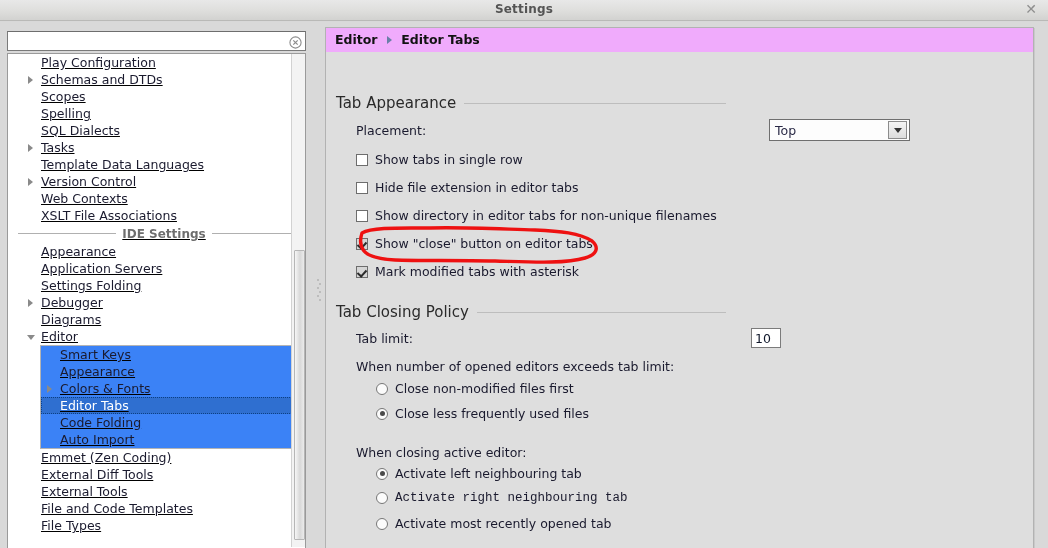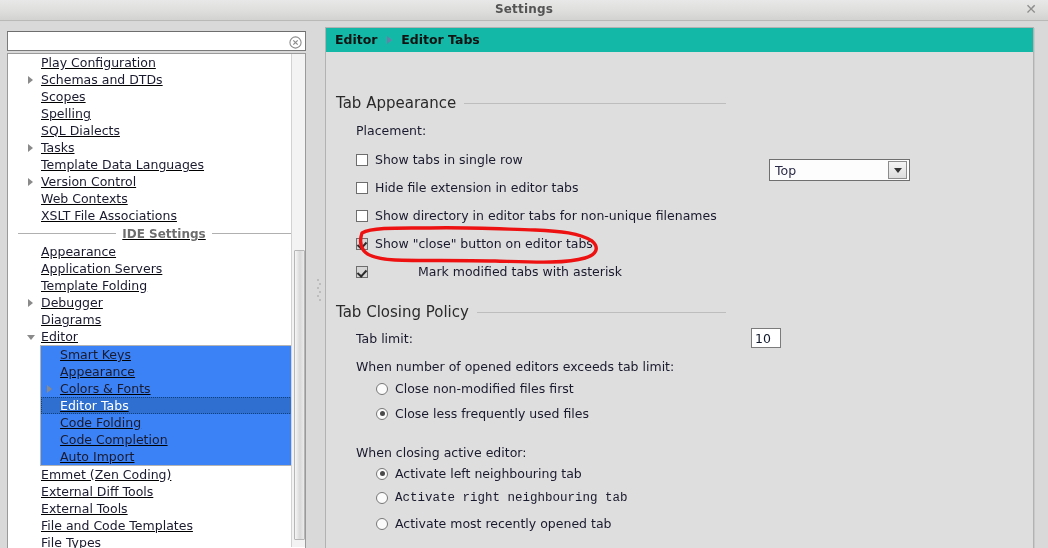--- a/index.html
+++ b/index.html
@@ -165,21 +165,21 @@
   #right-pane {
     position: absolute; left: 325px; top: 5px; width: 709px; height: 521px;
     background: #dedede;
     border: 1px solid #b2b2b2;
     border-bottom: none;
     box-shadow: 1px 1px 0 rgba(0,0,0,.07);
     overflow: hidden;
   }
   #breadcrumb {
     position: absolute; left: 0; top: 0; width: 707px; height: 24px;
-    background: #14b8a6;
+    background: #f0abfc;
     padding: 0 9px;
     line-height: 24px;
     font-size: 12.5px; font-weight: bold; color: #121212;
     white-space: nowrap;
   }
   #breadcrumb .crumb-sep {
     display: inline-block;
     width: 0; height: 0; margin: 0 5px 1px 5px;
     border-left: 5px solid #6a7fa8;
     border-top: 4px solid transparent;
@@ -202,21 +202,20 @@
     white-space: nowrap;
   }
 
   
   #placement-combo {
     position: absolute; left: 443px; top: 91px; width: 141px; height: 22px;
     background: #fdfdfd;
     border: 1px solid #6f6f6f;
     display: flex; align-items: center;
     cursor: pointer;
-    margin-top: 40px;
   }
   #placement-combo .combo-value {
     flex: 1;
     padding-left: 5px;
     font-size: 12.5px; color: #2a2a46;
     white-space: nowrap;
   }
   #placement-combo .combo-arrow-btn {
     width: 19px; height: 18px; margin-right: 2px;
     background: linear-gradient(to bottom, #f4f4f4, #dcdcdc);
@@ -334,31 +333,30 @@
               <div class="tree-row"><span class="arrow"></span><span>Version Control</span></div>
               <div class="tree-row"><span>Web Contexts</span></div>
               <div class="tree-row"><span>XSLT File Associations</span></div>
               <div class="tree-sep">
                 <span class="line"></span>
                 <span class="sep-label">IDE Settings</span>
                 <span class="line"></span>
               </div>
               <div class="tree-row"><span>Appearance</span></div>
               <div class="tree-row"><span>Application Servers</span></div>
-              <div class="tree-row"><span>Template Folding</span></div>
+              <div class="tree-row"><span>Settings Folding</span></div>
               <div class="tree-row"><span class="arrow"></span><span>Debugger</span></div>
               <div class="tree-row"><span>Diagrams</span></div>
               <div class="tree-row"><span class="arrow down"></span><span>Editor</span></div>
               <div id="editor-children">
                 <div class="tree-row"><span>Smart Keys</span></div>
                 <div class="tree-row"><span>Appearance</span></div>
                 <div class="tree-row"><span class="arrow"></span><span>Colors &amp; Fonts</span></div>
                 <div class="tree-row selected"><span>Editor Tabs</span></div>
                 <div class="tree-row"><span>Code Folding</span></div>
-                <div class="tree-row"><span>Code Completion</span></div>
                 <div class="tree-row"><span>Auto Import</span></div>
               </div>
               <div class="tree-row"><span>Emmet (Zen Coding)</span></div>
               <div class="tree-row"><span>External Diff Tools</span></div>
               <div class="tree-row"><span>External Tools</span></div>
               <div class="tree-row"><span>File and Code Templates</span></div>
               <div class="tree-row"><span>File Types</span></div>
             </div>
         </div>
         <div id="tree-scrollbar">
@@ -410,21 +408,21 @@
             <span class="cb-label">Hide file extension in editor tabs</span>
           </div>
           <div class="cb-row" style="left: 30px; top: 180px;">
             <span class="cb-box"></span>
             <span class="cb-label">Show directory in editor tabs for non-unique filenames</span>
           </div>
           <div class="cb-row" style="left: 30px; top: 208px;">
             <span class="cb-box checked"></span>
             <span class="cb-label">Show "close" button on editor tabs</span>
           </div>
-          <div class="cb-row" style="left: 30px; top: 236px; gap: 43px;">
+          <div class="cb-row" style="left: 30px; top: 236px;">
             <span class="cb-box checked"></span>
             <span class="cb-label">Mark modified tabs with asterisk</span>
           </div>
         </div>
 
       <div class="group-head" style="left:10px; top:275px; width:390px;">
         <span>Tab Closing Policy</span>
         <span class="gline" style="flex:1"></span>
       </div>
 

